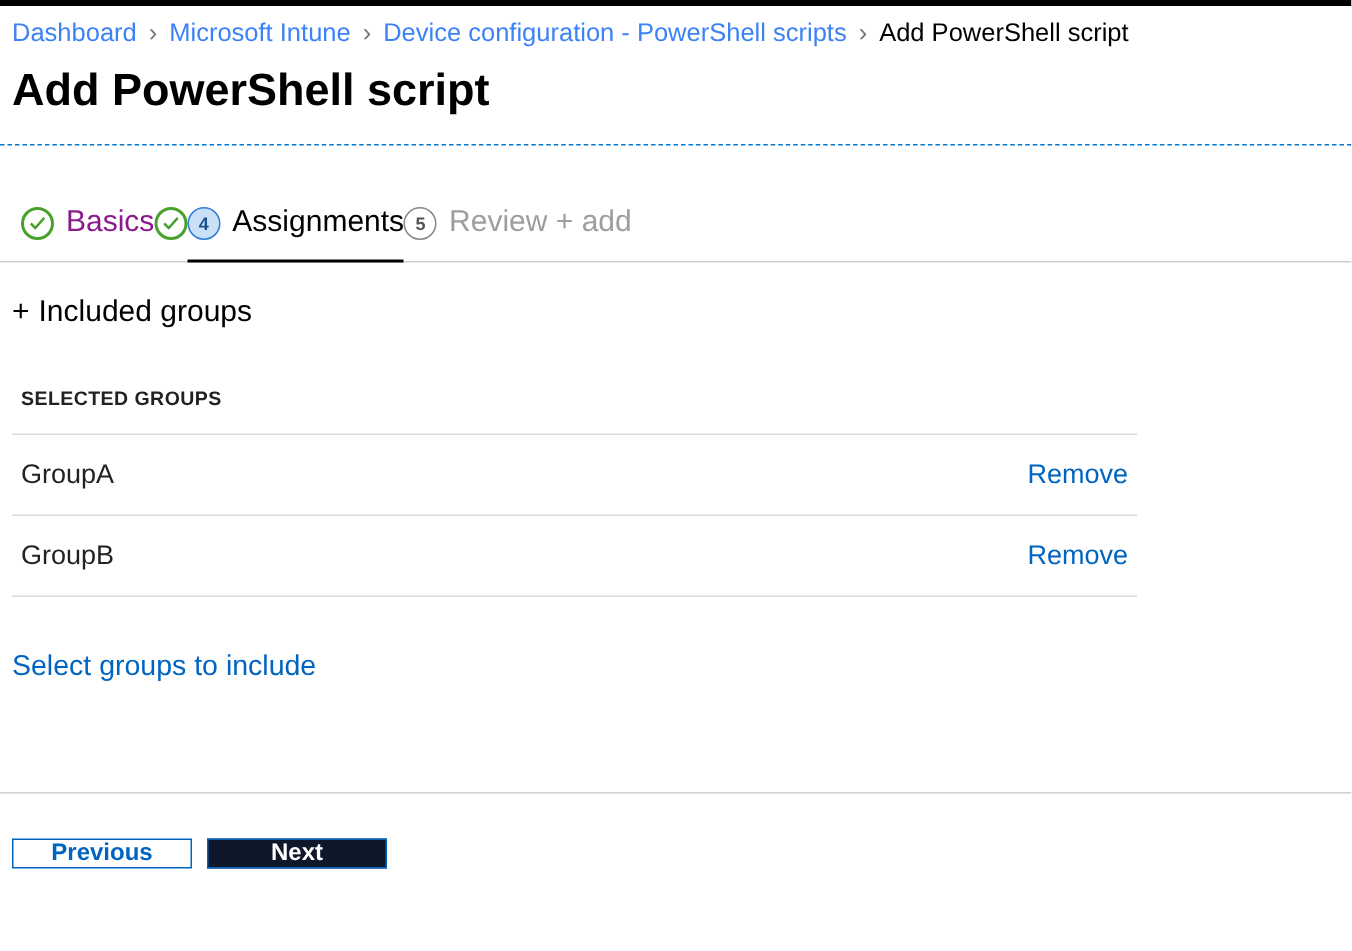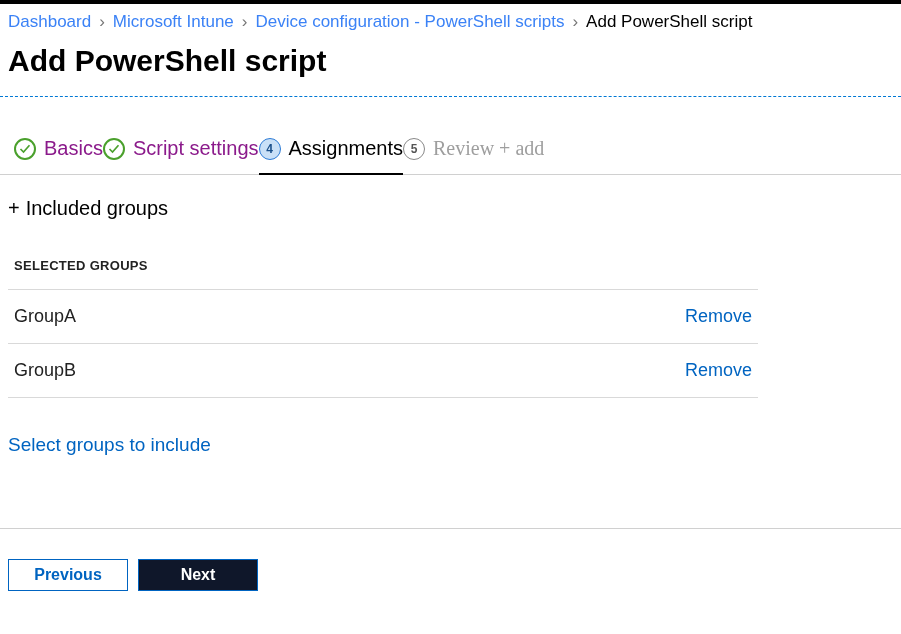--- a/index.html
+++ b/index.html
@@ -56,21 +56,21 @@
     align-items: center;
     gap: 8px;
     padding-bottom: 14px;
     font-size: 20px;
     cursor: pointer;
     position: relative;
   }
   .tab.visited .tab-label { color: #8b1a8b; }
   .tab.link .tab-label { color: #0062b1; }
   .tab.active .tab-label { color: #000; }
-  .tab.disabled .tab-label { color: #9e9e9e; font-family: Liberation Serif, serif; }
+  .tab.disabled .tab-label { color: #9e9e9e; }
   .tab.active::after {
     content: "";
     position: absolute;
     left: 0; right: 0;
     bottom: -1px;
     height: 2px;
     background: #000;
   }
   .step-circle {
     width: 22px; height: 22px;
@@ -143,21 +143,21 @@
     border-top: 1px solid #d0d0d0;
     margin-top: 72px;
   }
   .footer {
     display: flex;
     gap: 10px;
     padding: 30px 8px 22px 8px;
   }
   .btn {
     min-width: 120px;
-    height: 32px;
+    height: 20px;
     display: flex;
     align-items: center;
     justify-content: center;
     font-size: 16px;
     font-weight: 600;
     cursor: pointer;
     padding: 0 18px;
   }
   .btn-outline {
     background: #fff;
@@ -199,21 +199,20 @@
     </span>
     <span class="tab-label">Basics</span>
   </div>
 
   <div class="tab visited">
     <span class="check-circle">
       <svg viewBox="0 0 16 16">
           <polyline points="2,8 6,12 14,3" fill="none" stroke="#4aa02c" stroke-width="2.2"></polyline>
         </svg>
     </span>
-    <span class="tab-label">Script settings</span>
   </div>
 
 
   <div class="tab active">
     <span class="step-circle current">4</span>
     <span class="tab-label">Assignments</span>
   </div>
 
   <div class="tab disabled">
     <span class="step-circle">5</span>

